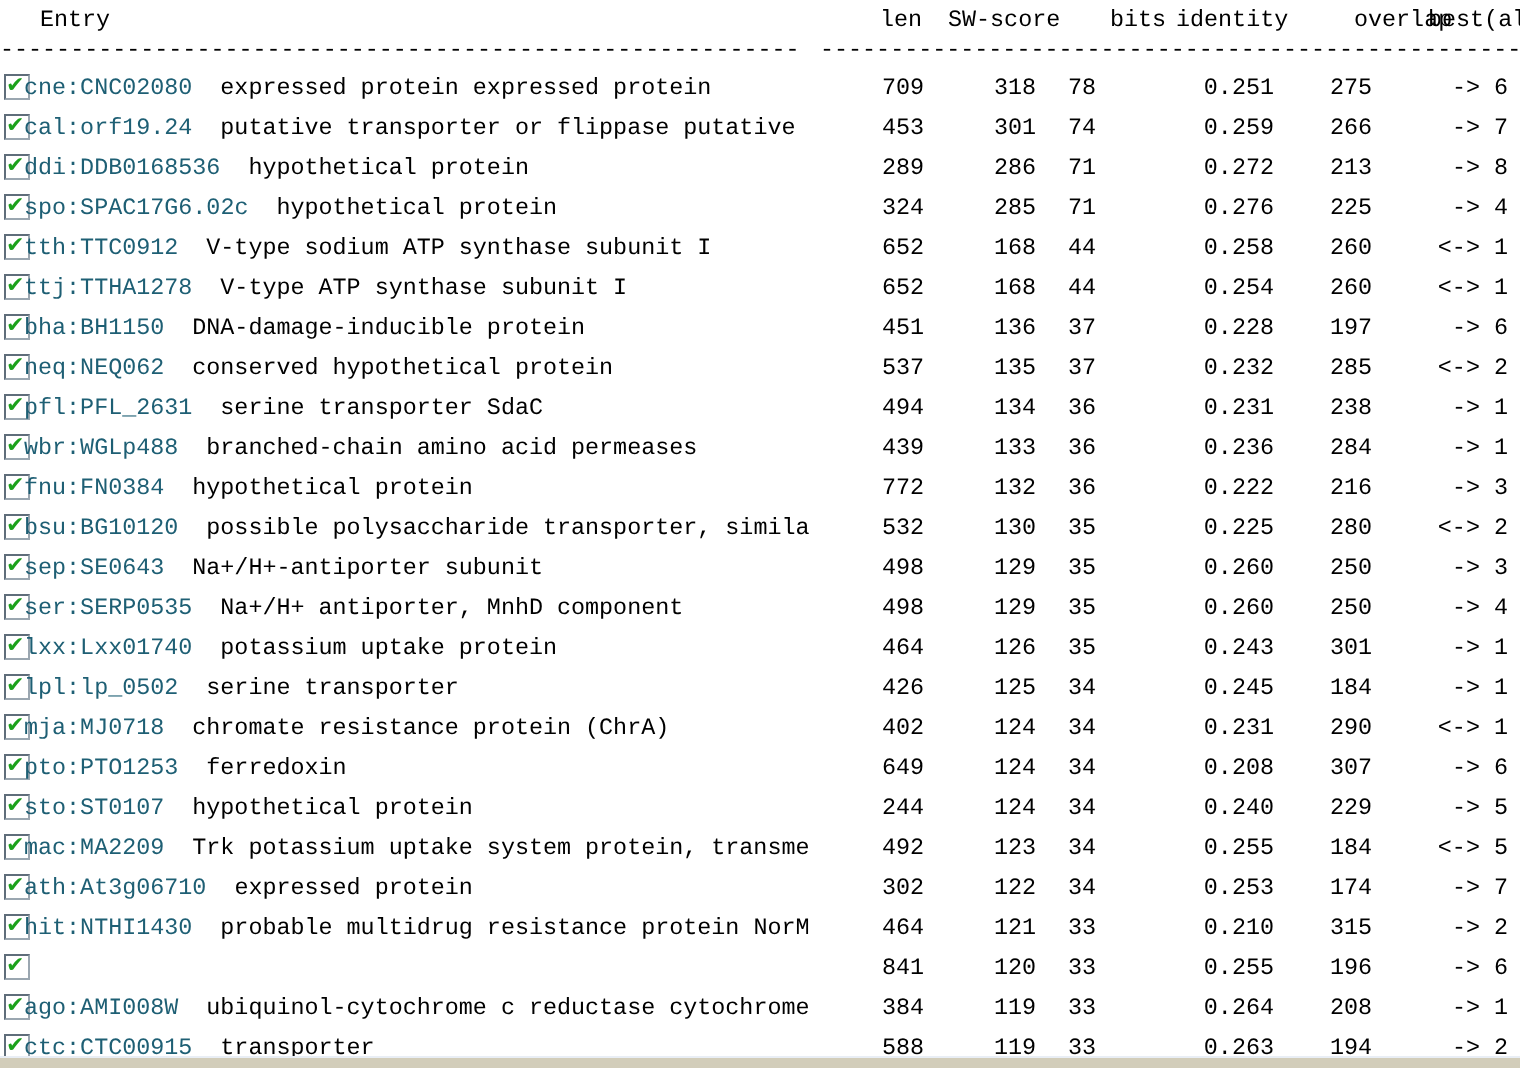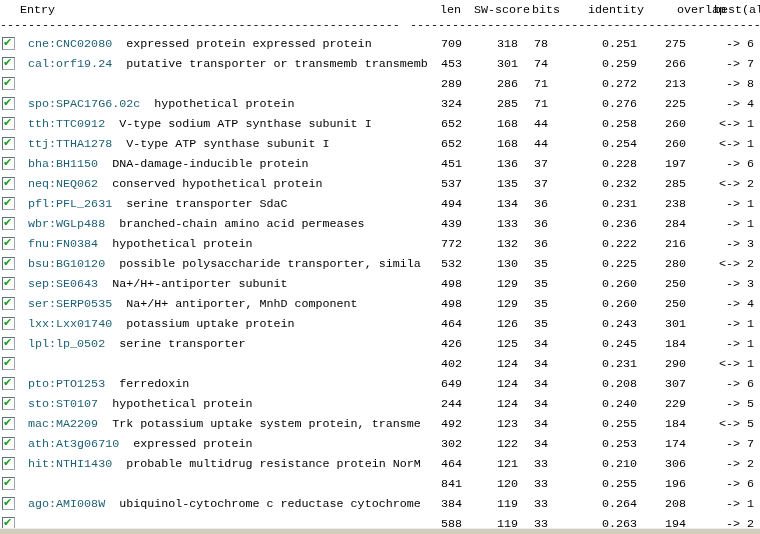--- a/index.html
+++ b/index.html
@@ -7,42 +7,42 @@
     width:760px;height:534px;overflow:hidden;background:#ffffff;position:relative;
     font-family:"Liberation Mono","DejaVu Sans Mono",monospace;
     font-size:11.7px;color:#000;
   }
   
   .hdr{position:absolute;top:0;left:0;height:20px;line-height:20px;white-space:pre;width:760px;}
   .hdr .h{position:absolute;top:0;line-height:20px;}
   .h-entry{left:20px;}
   .h-len{left:440px;}
   .h-sw{left:474px;}
-  .h-bits{left:532px;font-family:Liberation Mono, monospace;}
+  .h-bits{left:555px;font-family:Liberation Mono, monospace;}
   .h-identity{left:588px;}
   .h-overlap{left:677px;}
   .h-best{left:714px;}
   
   .sep{position:absolute;top:15px;left:0;height:20px;line-height:20px;white-space:pre;width:760px;}
   .sep .d1{position:absolute;left:0;top:0;}
   .sep .d2{position:absolute;left:410px;top:0;}
   
   #rows{position:absolute;top:34px;left:0;width:760px;}
   .row{position:relative;height:20px;line-height:20px;white-space:pre;}
   .cb{
     position:absolute;left:2px;top:3px;width:13px;height:13px;box-sizing:border-box;
     background:#fff;
     border:1px solid;border-color:#5f6d7a #9aa6b0 #9aa6b0 #5f6d7a;
   }
   .tick{
     position:absolute;left:0px;top:-2px;width:11px;height:13px;
     color:#1ba11b;font-weight:bold;font-size:11px;line-height:13px;
     font-family:"DejaVu Sans",sans-serif;
   }
-  .line{position:absolute;left:28px;top:0;white-space:pre;}
+  .line{position:absolute;left:12px;top:0;white-space:pre;}
   .entry{color:#1e5f74;text-decoration:none;cursor:pointer;}
   .desc{margin-left:14px;color:#000;}
   .num{position:absolute;top:0;text-align:right;white-space:pre;}
   .n-len{left:420px;width:42px;}
   .n-sw{left:462px;width:56px;}
   .n-bits{left:498px;width:50px;}
   .n-identity{left:580px;width:57px;}
   .n-overlap{left:629px;width:57px;}
   .n-best{left:690px;width:64px;}
   
@@ -76,31 +76,32 @@
     <span class="num n-len">709</span>
     <span class="num n-sw">318</span>
     <span class="num n-bits">78</span>
     <span class="num n-identity">0.251</span>
     <span class="num n-overlap">275</span>
     <span class="num n-best">-&gt; 6</span>
   </div>
 
   <div class="row">
     <span class="cb"><span class="tick">✔</span></span>
-    <span class="line"><a class="entry">cal:orf19.24</a><span class="desc">putative transporter or transmemb transmemb</span></span>
+    <span class="line"><a class="entry">cal:orf19.24</a><span class="desc">putative transporter or flippase putative</span></span>
     <span class="num n-len">453</span>
     <span class="num n-sw">301</span>
     <span class="num n-bits">74</span>
     <span class="num n-identity">0.259</span>
     <span class="num n-overlap">266</span>
     <span class="num n-best">-&gt; 7</span>
   </div>
 
   <div class="row">
     <span class="cb"><span class="tick">✔</span></span>
+    <span class="line"><a class="entry">ddi:DDB0168536</a><span class="desc">hypothetical protein</span></span>
     <span class="num n-len">289</span>
     <span class="num n-sw">286</span>
     <span class="num n-bits">71</span>
     <span class="num n-identity">0.272</span>
     <span class="num n-overlap">213</span>
     <span class="num n-best">-&gt; 8</span>
   </div>
 
   <div class="row">
     <span class="cb"><span class="tick">✔</span></span>
@@ -240,20 +241,21 @@
     <span class="num n-len">426</span>
     <span class="num n-sw">125</span>
     <span class="num n-bits">34</span>
     <span class="num n-identity">0.245</span>
     <span class="num n-overlap">184</span>
     <span class="num n-best">-&gt; 1</span>
   </div>
 
   <div class="row">
     <span class="cb"><span class="tick">✔</span></span>
+    <span class="line"><a class="entry">mja:MJ0718</a><span class="desc">chromate resistance protein (ChrA)</span></span>
     <span class="num n-len">402</span>
     <span class="num n-sw">124</span>
     <span class="num n-bits">34</span>
     <span class="num n-identity">0.231</span>
     <span class="num n-overlap">290</span>
     <span class="num n-best">&lt;-&gt; 1</span>
   </div>
 
   <div class="row">
     <span class="cb"><span class="tick">✔</span></span>
@@ -299,21 +301,21 @@
     <span class="num n-best">-&gt; 7</span>
   </div>
 
   <div class="row">
     <span class="cb"><span class="tick">✔</span></span>
     <span class="line"><a class="entry">hit:NTHI1430</a><span class="desc">probable multidrug resistance protein NorM</span></span>
     <span class="num n-len">464</span>
     <span class="num n-sw">121</span>
     <span class="num n-bits">33</span>
     <span class="num n-identity">0.210</span>
-    <span class="num n-overlap">306</span>
+    <span class="num n-overlap">315</span>
     <span class="num n-best">-&gt; 2</span>
   </div>
 
   <div class="row">
     <span class="cb"><span class="tick">✔</span></span>
     <span class="num n-len">841</span>
     <span class="num n-sw">120</span>
     <span class="num n-bits">33</span>
     <span class="num n-identity">0.255</span>
     <span class="num n-overlap">196</span>
@@ -326,20 +328,21 @@
     <span class="num n-len">384</span>
     <span class="num n-sw">119</span>
     <span class="num n-bits">33</span>
     <span class="num n-identity">0.264</span>
     <span class="num n-overlap">208</span>
     <span class="num n-best">-&gt; 1</span>
   </div>
 
   <div class="row">
     <span class="cb"><span class="tick">✔</span></span>
+    <span class="line"><a class="entry">ctc:CTC00915</a><span class="desc">transporter</span></span>
     <span class="num n-len">588</span>
     <span class="num n-sw">119</span>
     <span class="num n-bits">33</span>
     <span class="num n-identity">0.263</span>
     <span class="num n-overlap">194</span>
     <span class="num n-best">-&gt; 2</span>
   </div>
 </div>
 
 <div class="scrollbar-strip"></div>

